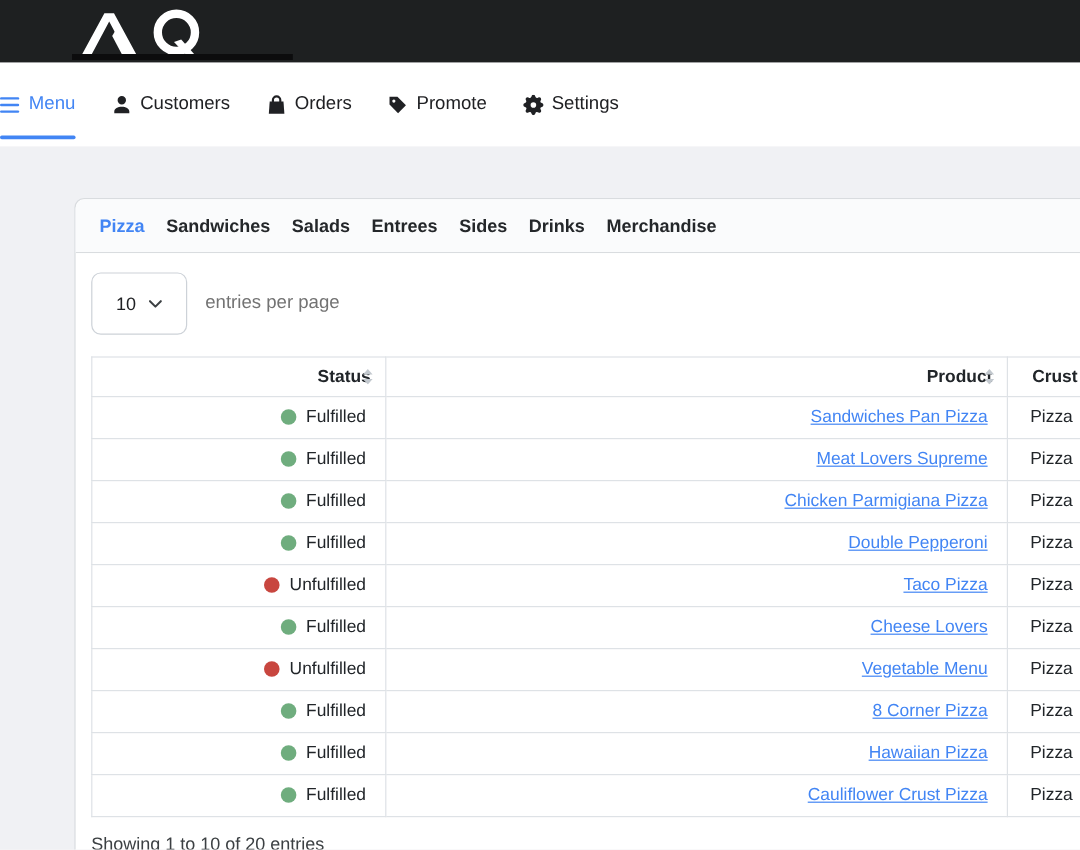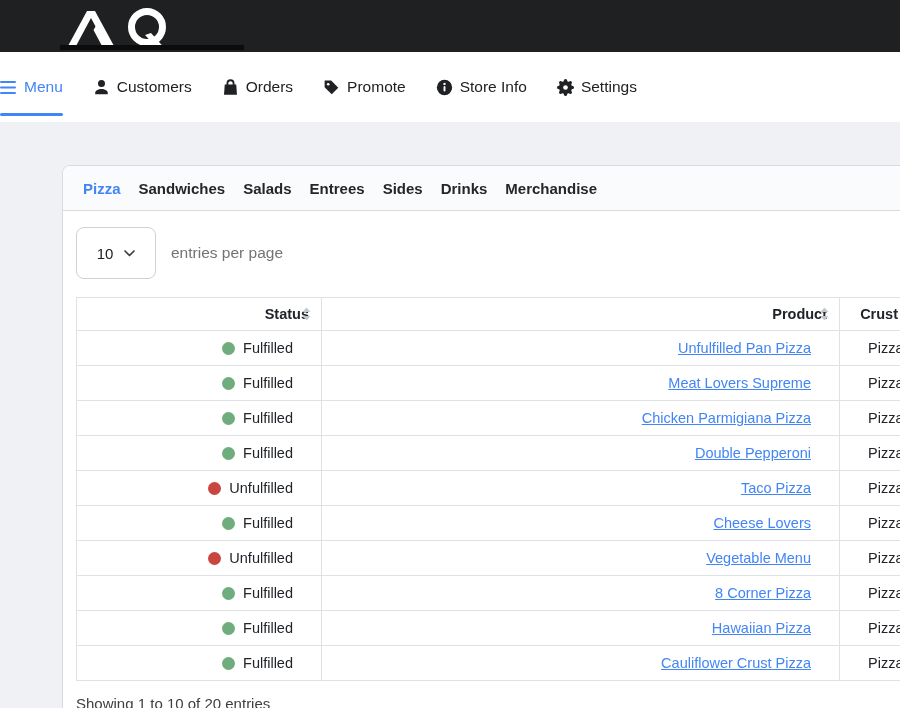--- a/index.html
+++ b/index.html
@@ -35,21 +35,21 @@
   .select-box { width: 80px; height: 52px; background: #fff; border: 1px solid #cdd2d8; border-radius: 8px;
                 display: flex; align-items: center; justify-content: center; gap: 11px;
                 font-size: 15px; color: #202124; cursor: pointer; }
   .entries-label { font-size: 15.5px; color: #737373; margin-left: 15px; }
 
   
   table { border-collapse: collapse; margin: 0 13px; width: 834px; table-layout: fixed; }
   col.c-status { width: 245px; } col.c-product { width: 518px; } col.c-type { width: 71px; }
   th, td { border: 1px solid #dee2e6; text-align: right; font-size: 14.5px; color: #212529; }
   th { font-weight: 700; padding: 8px 12px; position: relative; cursor: pointer; }
-  td { padding: 9px 28px; }
+  td { padding: 9px 16px; }
   .sort-icon { position: absolute; right: 10px; top: 50%; transform: translateY(-50%); }
 
   .dot { display: inline-block; width: 13px; height: 13px; border-radius: 50%; margin-right: 8px; vertical-align: -2px; }
   .dot[data-color="green"] { background: #6fad7e; }
   .dot[data-color="red"]   { background: #c8463f; }
 
   .product-link { color: #4285f4; text-decoration: underline; cursor: pointer; }
 
   .summary { margin: 14px 13px; font-size: 15px; color: #3c4043; }
 </style>
@@ -94,28 +94,20 @@
   </div>
 
   <div class="nav-item">
     <svg width="17" height="17" viewBox="0 0 16 16">
       <path d="M1.5 1.5h6.2L14.4 8.2 8.2 14.4 1.5 7.7z" fill="#202124"></path>
       <circle cx="4.9" cy="4.9" r="1.25" fill="#ffffff"></circle>
     </svg>
     <span>Promote</span>
   </div>
 
-  <div class="nav-item">
-    <svg width="17" height="17" viewBox="0 0 16 16">
-      <circle cx="8" cy="8" r="7.2" fill="#202124"></circle>
-      <circle cx="8" cy="4.6" r="1.1" fill="#ffffff"></circle>
-      <rect x="7.1" y="6.6" width="1.8" height="5.2" rx="0.9" fill="#ffffff"></rect>
-    </svg>
-    <span>Store Info</span>
-  </div>
 
   <div class="nav-item">
     <svg width="17" height="17" viewBox="0 0 16 16">
       <path fill="#202124" d="M9.405 1.05c-.413-1.4-2.397-1.4-2.81 0l-.1.34a1.464 1.464 0 0 1-2.105.872l-.31-.17c-1.283-.698-2.686.705-1.987 1.987l.169.311c.446.82.023 1.841-.872 2.105l-.34.1c-1.4.413-1.4 2.397 0 2.81l.34.1a1.464 1.464 0 0 1 .872 2.105l-.17.31c-.698 1.283.705 2.686 1.987 1.987l.311-.169a1.464 1.464 0 0 1 2.105.872l.1.34c.413 1.4 2.397 1.4 2.81 0l.1-.34a1.464 1.464 0 0 1 2.105-.872l.31.17c1.283.698 2.686-.705 1.987-1.987l-.169-.311a1.464 1.464 0 0 1 .872-2.105l.34-.1c1.4-.413 1.4-2.397 0-2.81l-.34-.1a1.464 1.464 0 0 1-.872-2.105l.17-.31c.698-1.283-.705-2.686-1.987-1.987l-.311.169a1.464 1.464 0 0 1-2.105-.872l-.1-.34z"></path>
       <circle cx="8" cy="8" r="2.2" fill="#ffffff"></circle>
     </svg>
     <span>Settings</span>
   </div>
 
 </nav>
@@ -166,21 +158,21 @@
             </svg>
           </th>
           <th>
             <span>Crust</span>
           </th>
         </tr>
       </thead>
       <tbody>
         <tr>
           <td><span class="dot" data-color="green"></span><span>Fulfilled</span></td>
-          <td><a class="product-link">Unfulfilled Pan Pizza</a></td>
+          <td><a class="product-link">Sandwiches Pan Pizza</a></td>
           <td><span>Pizza</span></td>
         </tr>
         <tr>
           <td><span class="dot" data-color="green"></span><span>Fulfilled</span></td>
           <td><a class="product-link">Meat Lovers Supreme</a></td>
           <td><span>Pizza</span></td>
         </tr>
         <tr>
           <td><span class="dot" data-color="green"></span><span>Fulfilled</span></td>
           <td><a class="product-link">Chicken Parmigiana Pizza</a></td>

